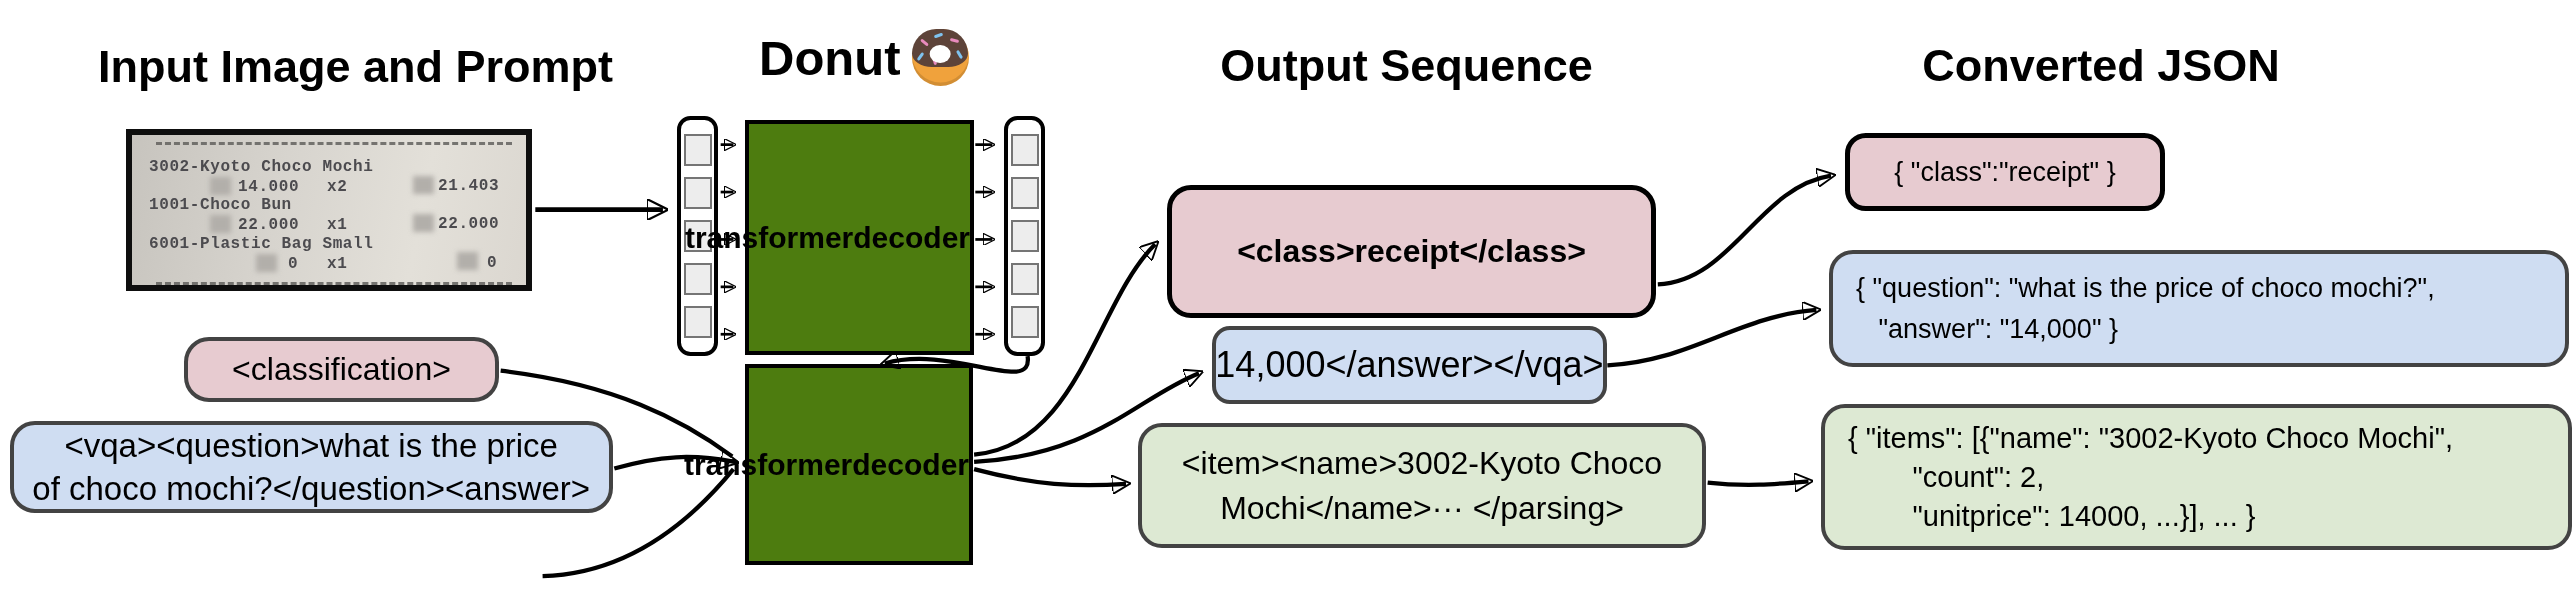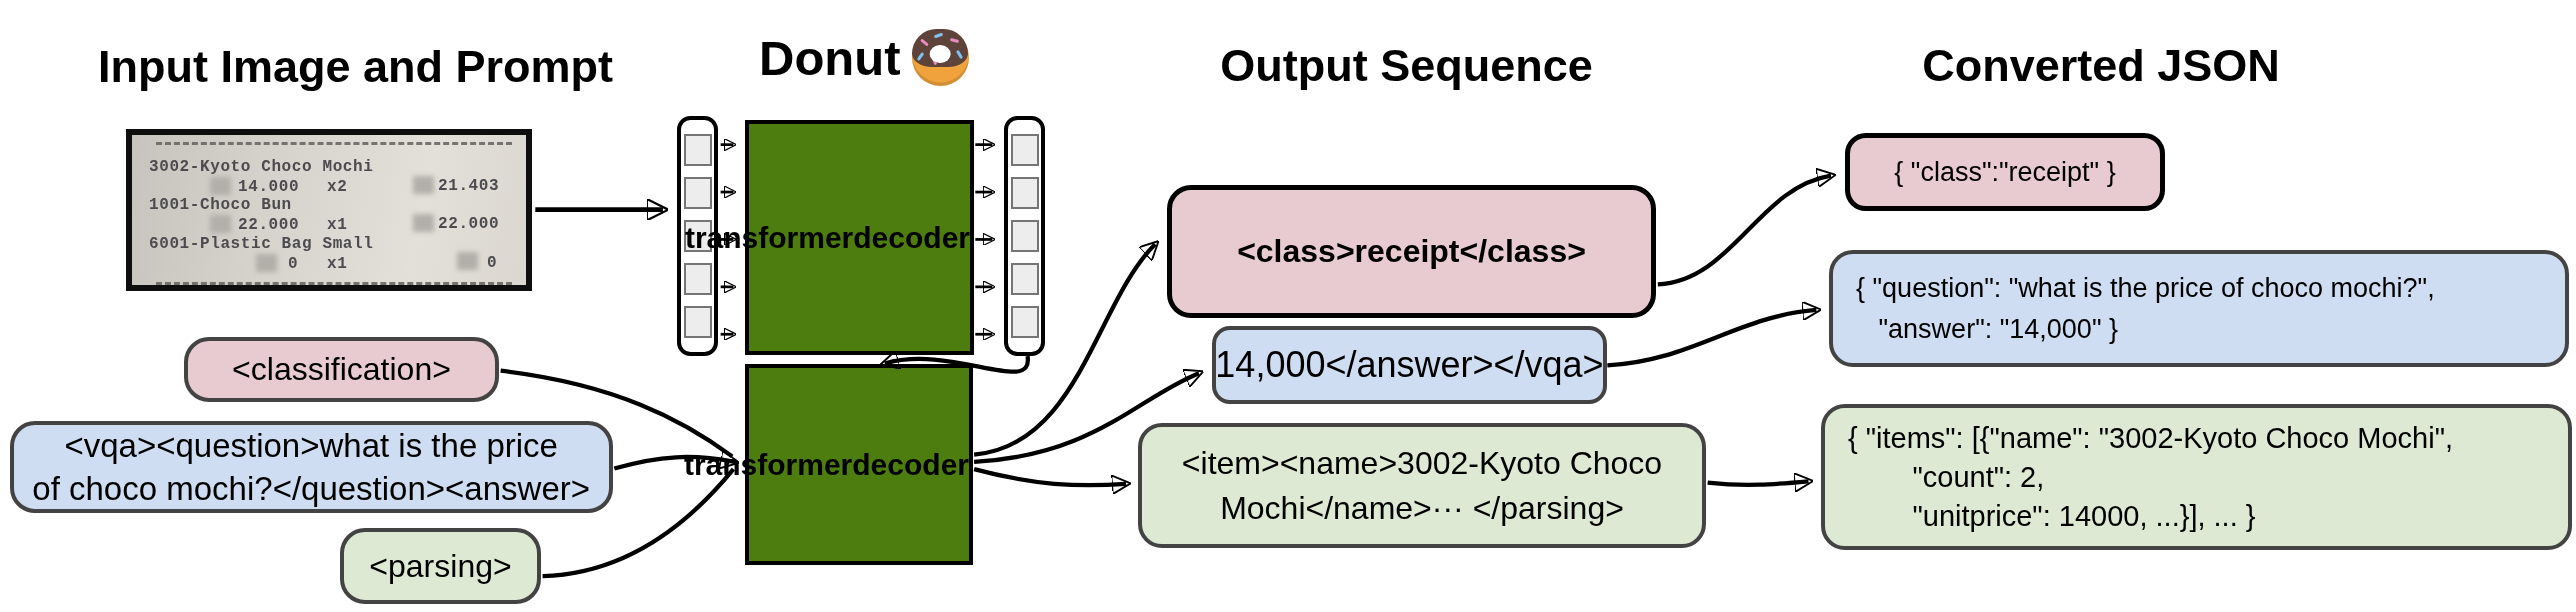--- a/index.html
+++ b/index.html
@@ -139,23 +139,20 @@
 
   <div class="tag pink" style="left:184px; top:337px; width:315px; height:65px; font-size:32px;">
     <div class="ln">&lt;classification&gt;</div>
   </div>
 
   <div class="tag blue" style="left:9.7px; top:421px; width:603px; height:92px; font-size:33px; line-height:43px;">
     <div class="ln">&lt;vqa&gt;&lt;question&gt;what is the price</div>
     <div class="ln">of choco mochi?&lt;/question&gt;&lt;answer&gt;</div>
   </div>
 
-  <div class="tag green" style="left:340px; top:528px; width:201px; height:76px; font-size:32px;">
-    <div class="ln">&lt;parsing&gt;</div>
-  </div>
 
   <div class="tag pink blackborder r40" style="left:1167px; top:185px; width:489px; height:133px; font-size:32px; line-height:43px;font-weight:bold;">
     <div class="ln">&lt;class&gt;receipt&lt;/class&gt;</div>
   </div>
 
   <div class="tag blue" style="left:1212px; top:326px; width:395px; height:78px; font-size:36px; border-radius:18px;">
     <div class="ln">14,000&lt;/answer&gt;&lt;/vqa&gt;</div>
   </div>
 
   <div class="tag green r40" style="left:1138px; top:423px; width:568px; height:125px; font-size:32px; line-height:45px;">

